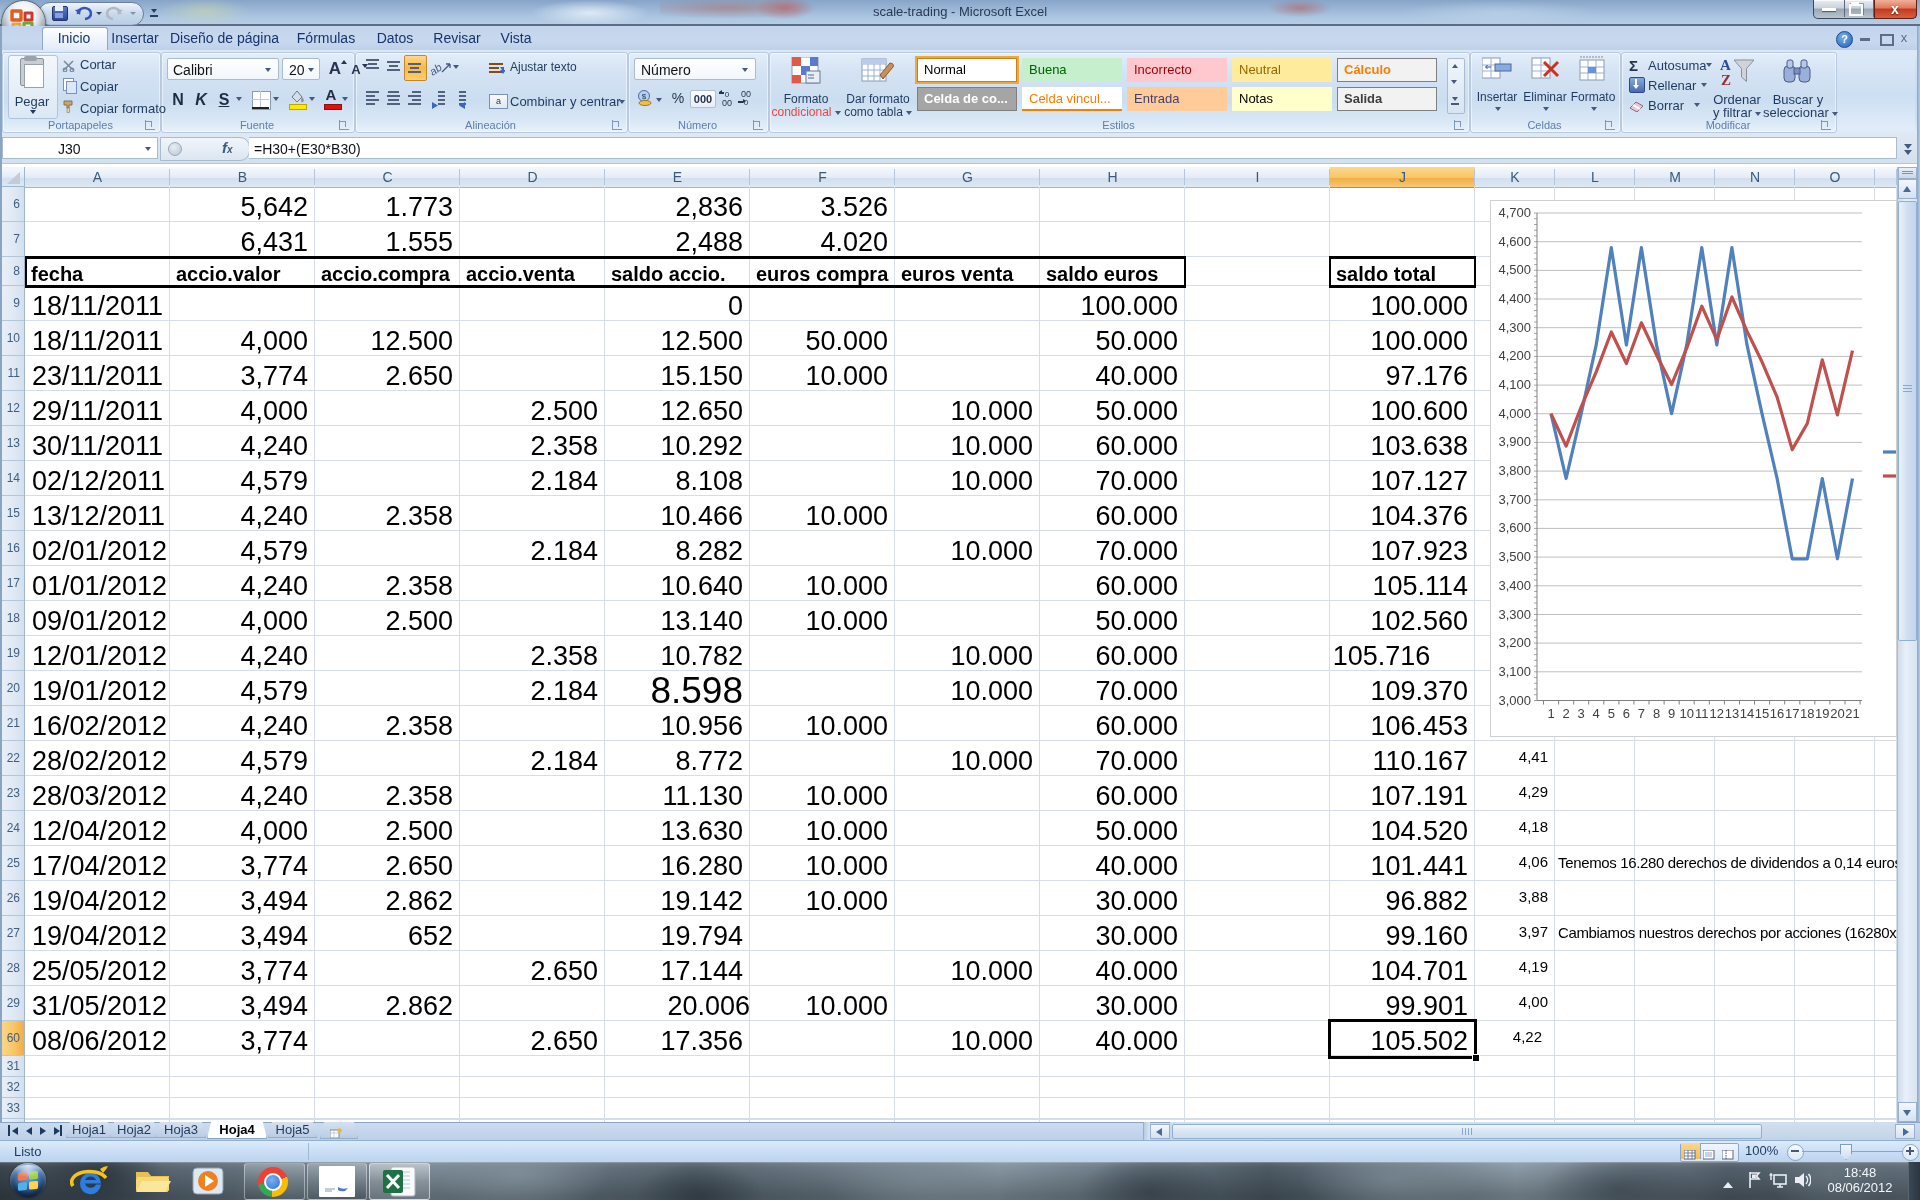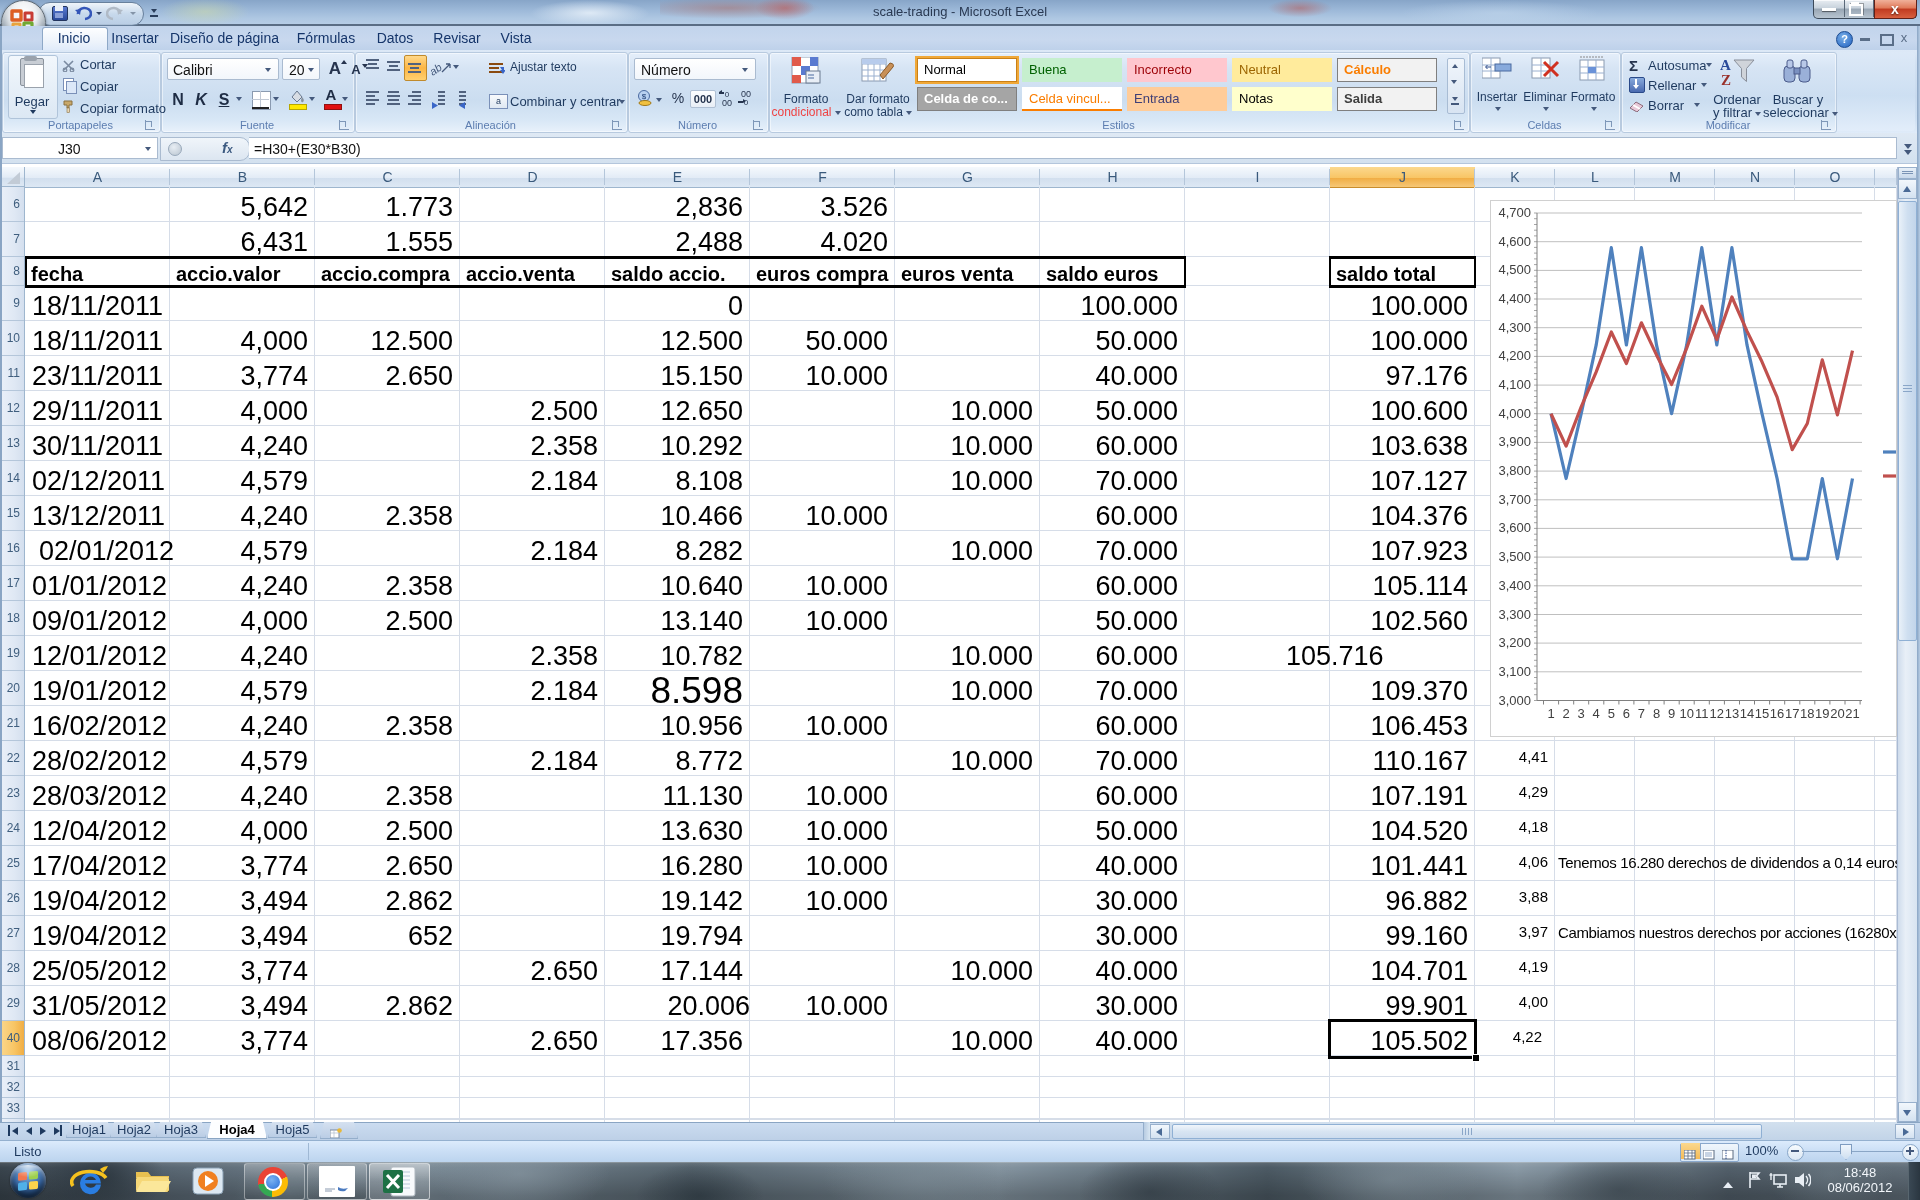--- a/index.html
+++ b/index.html
@@ -379,21 +379,21 @@
 <div class="ab" style="left:1px;top:880px;width:23px;height:1px;background:#b4c6da;"></div>
 <div class="ab" style="left:0px;top:881px;width:23px;height:35px;text-align:right;padding-right:3px;font-size:12px;color:#3f5e7e;line-height:35px;box-sizing:border-box;">26</div>
 <div class="ab" style="left:1px;top:915px;width:23px;height:1px;background:#b4c6da;"></div>
 <div class="ab" style="left:0px;top:916px;width:23px;height:35px;text-align:right;padding-right:3px;font-size:12px;color:#3f5e7e;line-height:35px;box-sizing:border-box;">27</div>
 <div class="ab" style="left:1px;top:950px;width:23px;height:1px;background:#b4c6da;"></div>
 <div class="ab" style="left:0px;top:951px;width:23px;height:35px;text-align:right;padding-right:3px;font-size:12px;color:#3f5e7e;line-height:35px;box-sizing:border-box;">28</div>
 <div class="ab" style="left:1px;top:985px;width:23px;height:1px;background:#b4c6da;"></div>
 <div class="ab" style="left:0px;top:986px;width:23px;height:35px;text-align:right;padding-right:3px;font-size:12px;color:#3f5e7e;line-height:35px;box-sizing:border-box;">29</div>
 <div class="ab" style="left:1px;top:1020px;width:23px;height:1px;background:#b4c6da;"></div>
 <div class="ab" style="left:0px;top:1021px;width:24px;height:35px;background:linear-gradient(90deg,#fbd88e,#f8c564 60%,#f0ad44);"></div>
-<div class="ab" style="left:0px;top:1021px;width:23px;height:35px;text-align:right;padding-right:3px;font-size:12px;color:#3f5e7e;line-height:35px;box-sizing:border-box;">40</div>
+<div class="ab" style="left:0px;top:1021px;width:23px;height:35px;text-align:right;padding-right:3px;font-size:12px;color:#3f5e7e;line-height:35px;box-sizing:border-box;">60</div>
 <div class="ab" style="left:1px;top:1055px;width:23px;height:1px;background:#b4c6da;"></div>
 <div class="ab" style="left:0px;top:1056px;width:23px;height:21px;text-align:right;padding-right:3px;font-size:12px;color:#3f5e7e;line-height:21px;box-sizing:border-box;">31</div>
 <div class="ab" style="left:1px;top:1076px;width:23px;height:1px;background:#b4c6da;"></div>
 <div class="ab" style="left:0px;top:1077px;width:23px;height:21px;text-align:right;padding-right:3px;font-size:12px;color:#3f5e7e;line-height:21px;box-sizing:border-box;">32</div>
 <div class="ab" style="left:1px;top:1097px;width:23px;height:1px;background:#b4c6da;"></div>
 <div class="ab" style="left:0px;top:1098px;width:23px;height:21px;text-align:right;padding-right:3px;font-size:12px;color:#3f5e7e;line-height:21px;box-sizing:border-box;">33</div>
 <div class="ab" style="left:1px;top:1118px;width:23px;height:1px;background:#b4c6da;"></div>
 <div class="ab" style="left:169px;top:187px;width:1px;height:935px;background:#d6dde8;"></div>
 <div class="ab" style="left:314px;top:187px;width:1px;height:935px;background:#d6dde8;"></div>
 <div class="ab" style="left:459px;top:187px;width:1px;height:935px;background:#d6dde8;"></div>
@@ -495,21 +495,21 @@
 <div class="ab" style="left:895px;top:461px;width:145px;height:35px;font-size:27px;color:#000;line-height:40px;box-sizing:border-box;text-align:right;padding-right:7px;">10.000</div>
 <div class="ab" style="left:1040px;top:461px;width:145px;height:35px;font-size:27px;color:#000;line-height:40px;box-sizing:border-box;text-align:right;padding-right:7px;">70.000</div>
 <div class="ab" style="left:1330px;top:461px;width:145px;height:35px;font-size:27px;color:#000;line-height:40px;box-sizing:border-box;text-align:right;padding-right:7px;">107.127</div>
 <div class="ab" style="left:25px;top:496px;width:145px;height:35px;font-size:27px;color:#000;line-height:40px;box-sizing:border-box;text-align:left;padding-left:7px;">13/12/2011</div>
 <div class="ab" style="left:170px;top:496px;width:145px;height:35px;font-size:27px;color:#000;line-height:40px;box-sizing:border-box;text-align:right;padding-right:7px;">4,240</div>
 <div class="ab" style="left:315px;top:496px;width:145px;height:35px;font-size:27px;color:#000;line-height:40px;box-sizing:border-box;text-align:right;padding-right:7px;">2.358</div>
 <div class="ab" style="left:605px;top:496px;width:145px;height:35px;font-size:27px;color:#000;line-height:40px;box-sizing:border-box;text-align:right;padding-right:7px;">10.466</div>
 <div class="ab" style="left:750px;top:496px;width:145px;height:35px;font-size:27px;color:#000;line-height:40px;box-sizing:border-box;text-align:right;padding-right:7px;">10.000</div>
 <div class="ab" style="left:1040px;top:496px;width:145px;height:35px;font-size:27px;color:#000;line-height:40px;box-sizing:border-box;text-align:right;padding-right:7px;">60.000</div>
 <div class="ab" style="left:1330px;top:496px;width:145px;height:35px;font-size:27px;color:#000;line-height:40px;box-sizing:border-box;text-align:right;padding-right:7px;">104.376</div>
-<div class="ab" style="left:25px;top:531px;width:145px;height:35px;font-size:27px;color:#000;line-height:40px;box-sizing:border-box;text-align:left;padding-left:14px;">02/01/2012</div>
+<div class="ab" style="left:25px;top:531px;width:145px;height:35px;font-size:27px;color:#000;line-height:40px;box-sizing:border-box;text-align:left;padding-left:7px;">02/01/2012</div>
 <div class="ab" style="left:170px;top:531px;width:145px;height:35px;font-size:27px;color:#000;line-height:40px;box-sizing:border-box;text-align:right;padding-right:7px;">4,579</div>
 <div class="ab" style="left:460px;top:531px;width:145px;height:35px;font-size:27px;color:#000;line-height:40px;box-sizing:border-box;text-align:right;padding-right:7px;">2.184</div>
 <div class="ab" style="left:605px;top:531px;width:145px;height:35px;font-size:27px;color:#000;line-height:40px;box-sizing:border-box;text-align:right;padding-right:7px;">8.282</div>
 <div class="ab" style="left:895px;top:531px;width:145px;height:35px;font-size:27px;color:#000;line-height:40px;box-sizing:border-box;text-align:right;padding-right:7px;">10.000</div>
 <div class="ab" style="left:1040px;top:531px;width:145px;height:35px;font-size:27px;color:#000;line-height:40px;box-sizing:border-box;text-align:right;padding-right:7px;">70.000</div>
 <div class="ab" style="left:1330px;top:531px;width:145px;height:35px;font-size:27px;color:#000;line-height:40px;box-sizing:border-box;text-align:right;padding-right:7px;">107.923</div>
 <div class="ab" style="left:25px;top:566px;width:145px;height:35px;font-size:27px;color:#000;line-height:40px;box-sizing:border-box;text-align:left;padding-left:7px;">01/01/2012</div>
 <div class="ab" style="left:170px;top:566px;width:145px;height:35px;font-size:27px;color:#000;line-height:40px;box-sizing:border-box;text-align:right;padding-right:7px;">4,240</div>
 <div class="ab" style="left:315px;top:566px;width:145px;height:35px;font-size:27px;color:#000;line-height:40px;box-sizing:border-box;text-align:right;padding-right:7px;">2.358</div>
 <div class="ab" style="left:605px;top:566px;width:145px;height:35px;font-size:27px;color:#000;line-height:40px;box-sizing:border-box;text-align:right;padding-right:7px;">10.640</div>
@@ -522,21 +522,21 @@
 <div class="ab" style="left:605px;top:601px;width:145px;height:35px;font-size:27px;color:#000;line-height:40px;box-sizing:border-box;text-align:right;padding-right:7px;">13.140</div>
 <div class="ab" style="left:750px;top:601px;width:145px;height:35px;font-size:27px;color:#000;line-height:40px;box-sizing:border-box;text-align:right;padding-right:7px;">10.000</div>
 <div class="ab" style="left:1040px;top:601px;width:145px;height:35px;font-size:27px;color:#000;line-height:40px;box-sizing:border-box;text-align:right;padding-right:7px;">50.000</div>
 <div class="ab" style="left:1330px;top:601px;width:145px;height:35px;font-size:27px;color:#000;line-height:40px;box-sizing:border-box;text-align:right;padding-right:7px;">102.560</div>
 <div class="ab" style="left:25px;top:636px;width:145px;height:35px;font-size:27px;color:#000;line-height:40px;box-sizing:border-box;text-align:left;padding-left:7px;">12/01/2012</div>
 <div class="ab" style="left:170px;top:636px;width:145px;height:35px;font-size:27px;color:#000;line-height:40px;box-sizing:border-box;text-align:right;padding-right:7px;">4,240</div>
 <div class="ab" style="left:460px;top:636px;width:145px;height:35px;font-size:27px;color:#000;line-height:40px;box-sizing:border-box;text-align:right;padding-right:7px;">2.358</div>
 <div class="ab" style="left:605px;top:636px;width:145px;height:35px;font-size:27px;color:#000;line-height:40px;box-sizing:border-box;text-align:right;padding-right:7px;">10.782</div>
 <div class="ab" style="left:895px;top:636px;width:145px;height:35px;font-size:27px;color:#000;line-height:40px;box-sizing:border-box;text-align:right;padding-right:7px;">10.000</div>
 <div class="ab" style="left:1040px;top:636px;width:145px;height:35px;font-size:27px;color:#000;line-height:40px;box-sizing:border-box;text-align:right;padding-right:7px;">60.000</div>
-<div class="ab" style="left:1286px;top:636px;width:145px;height:35px;font-size:27px;color:#000;line-height:40px;box-sizing:border-box;text-align:left;padding-right:22px;">105.716</div>
+<div class="ab" style="left:1320px;top:636px;width:145px;height:35px;font-size:27px;color:#000;line-height:40px;box-sizing:border-box;text-align:center;padding-right:22px;">105.716</div>
 <div class="ab" style="left:25px;top:671px;width:145px;height:35px;font-size:27px;color:#000;line-height:40px;box-sizing:border-box;text-align:left;padding-left:7px;">19/01/2012</div>
 <div class="ab" style="left:170px;top:671px;width:145px;height:35px;font-size:27px;color:#000;line-height:40px;box-sizing:border-box;text-align:right;padding-right:7px;">4,579</div>
 <div class="ab" style="left:460px;top:671px;width:145px;height:35px;font-size:27px;color:#000;line-height:40px;box-sizing:border-box;text-align:right;padding-right:7px;">2.184</div>
 <div class="ab" style="left:605px;top:671px;width:145px;height:35px;font-size:37px;color:#000;line-height:40px;box-sizing:border-box;text-align:right;padding-right:7px;">8.598</div>
 <div class="ab" style="left:895px;top:671px;width:145px;height:35px;font-size:27px;color:#000;line-height:40px;box-sizing:border-box;text-align:right;padding-right:7px;">10.000</div>
 <div class="ab" style="left:1040px;top:671px;width:145px;height:35px;font-size:27px;color:#000;line-height:40px;box-sizing:border-box;text-align:right;padding-right:7px;">70.000</div>
 <div class="ab" style="left:1330px;top:671px;width:145px;height:35px;font-size:27px;color:#000;line-height:40px;box-sizing:border-box;text-align:right;padding-right:7px;">109.370</div>
 <div class="ab" style="left:25px;top:706px;width:145px;height:35px;font-size:27px;color:#000;line-height:40px;box-sizing:border-box;text-align:left;padding-left:7px;">16/02/2012</div>
 <div class="ab" style="left:170px;top:706px;width:145px;height:35px;font-size:27px;color:#000;line-height:40px;box-sizing:border-box;text-align:right;padding-right:7px;">4,240</div>
 <div class="ab" style="left:315px;top:706px;width:145px;height:35px;font-size:27px;color:#000;line-height:40px;box-sizing:border-box;text-align:right;padding-right:7px;">2.358</div>

